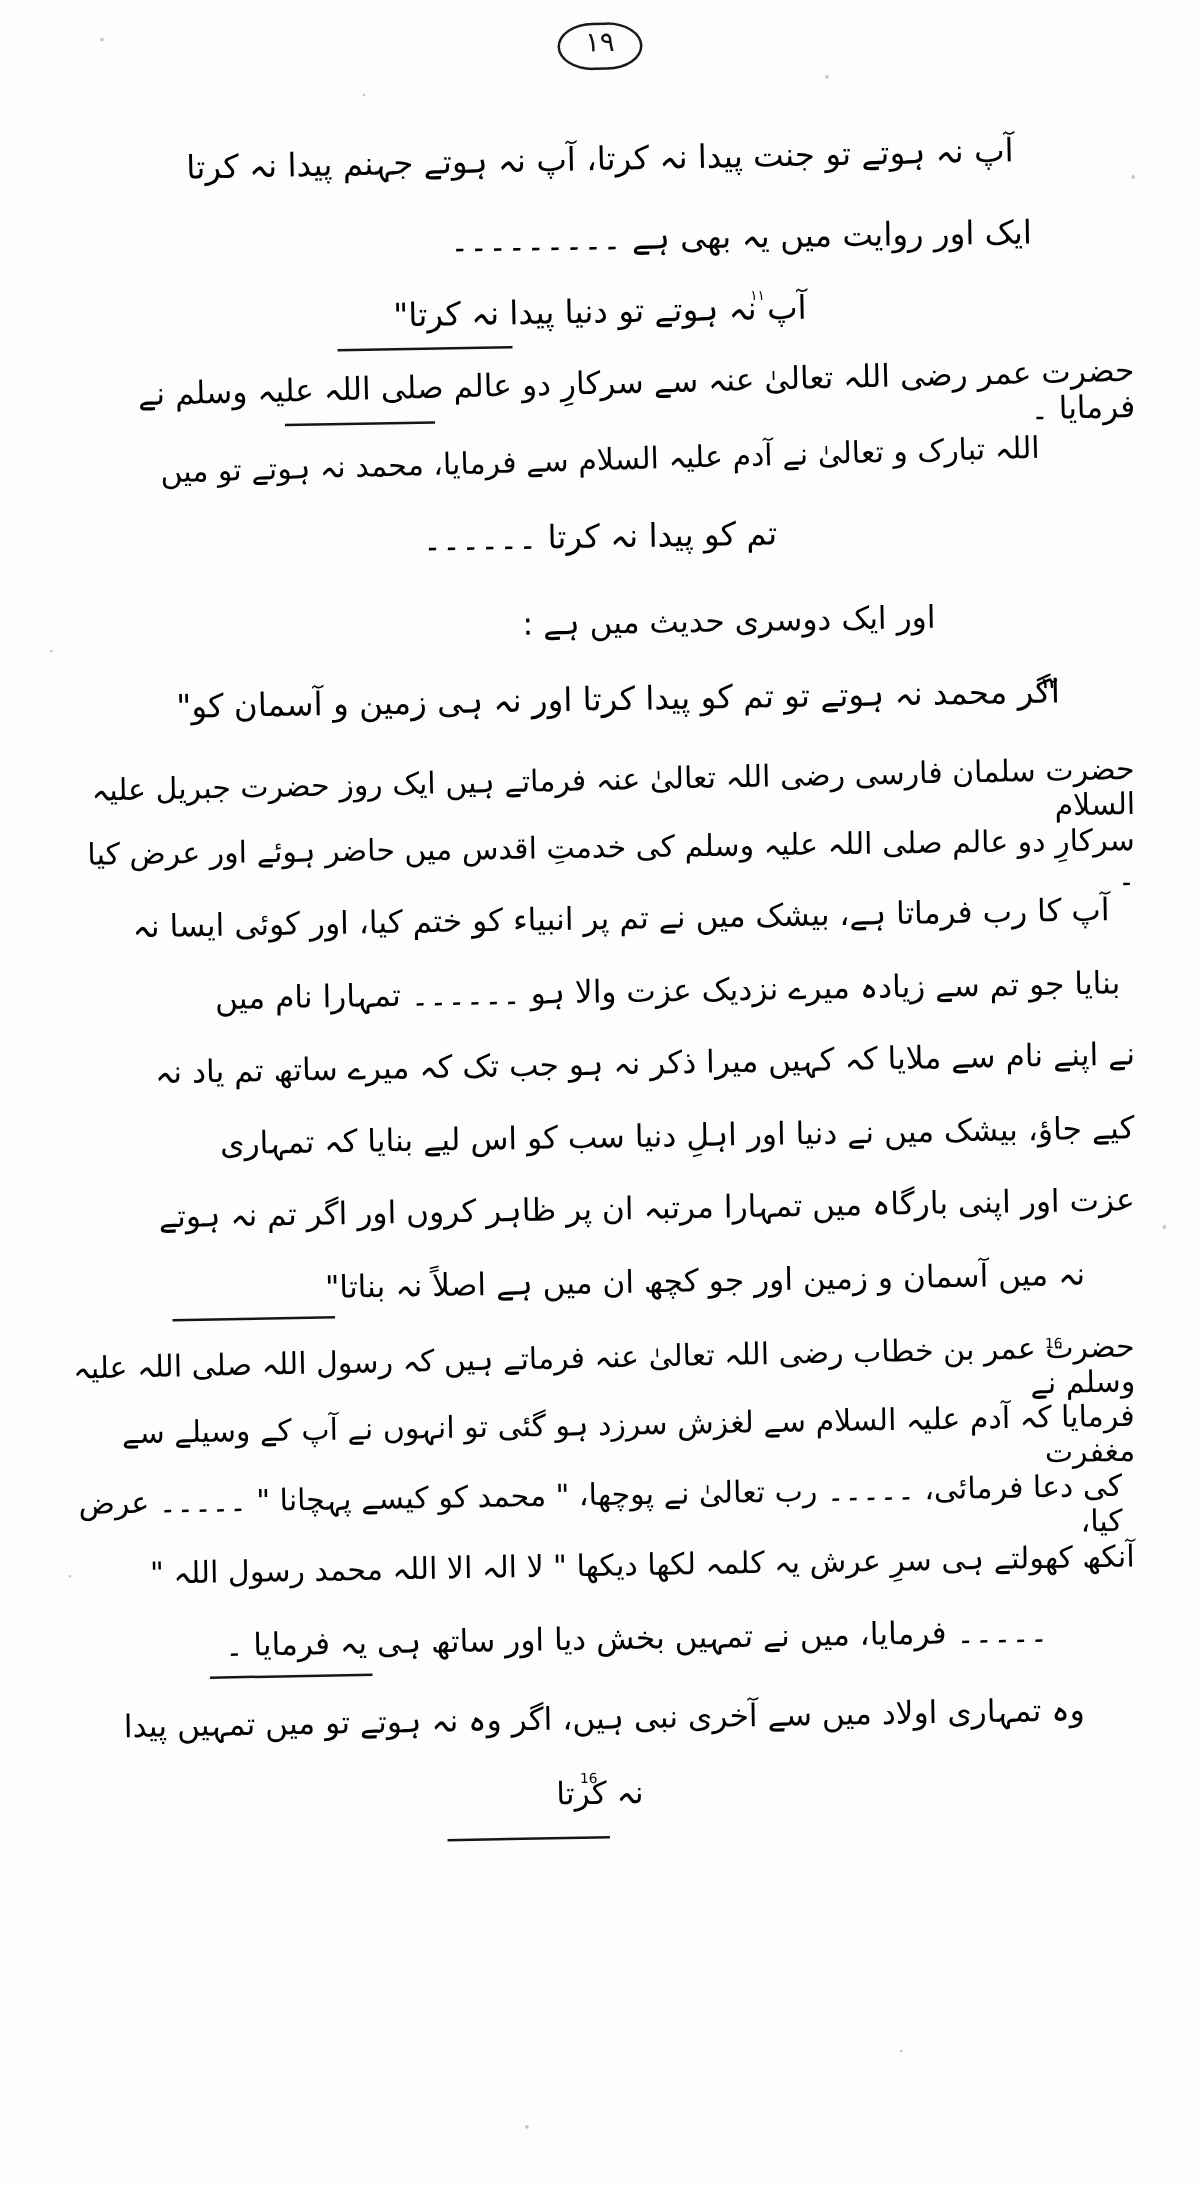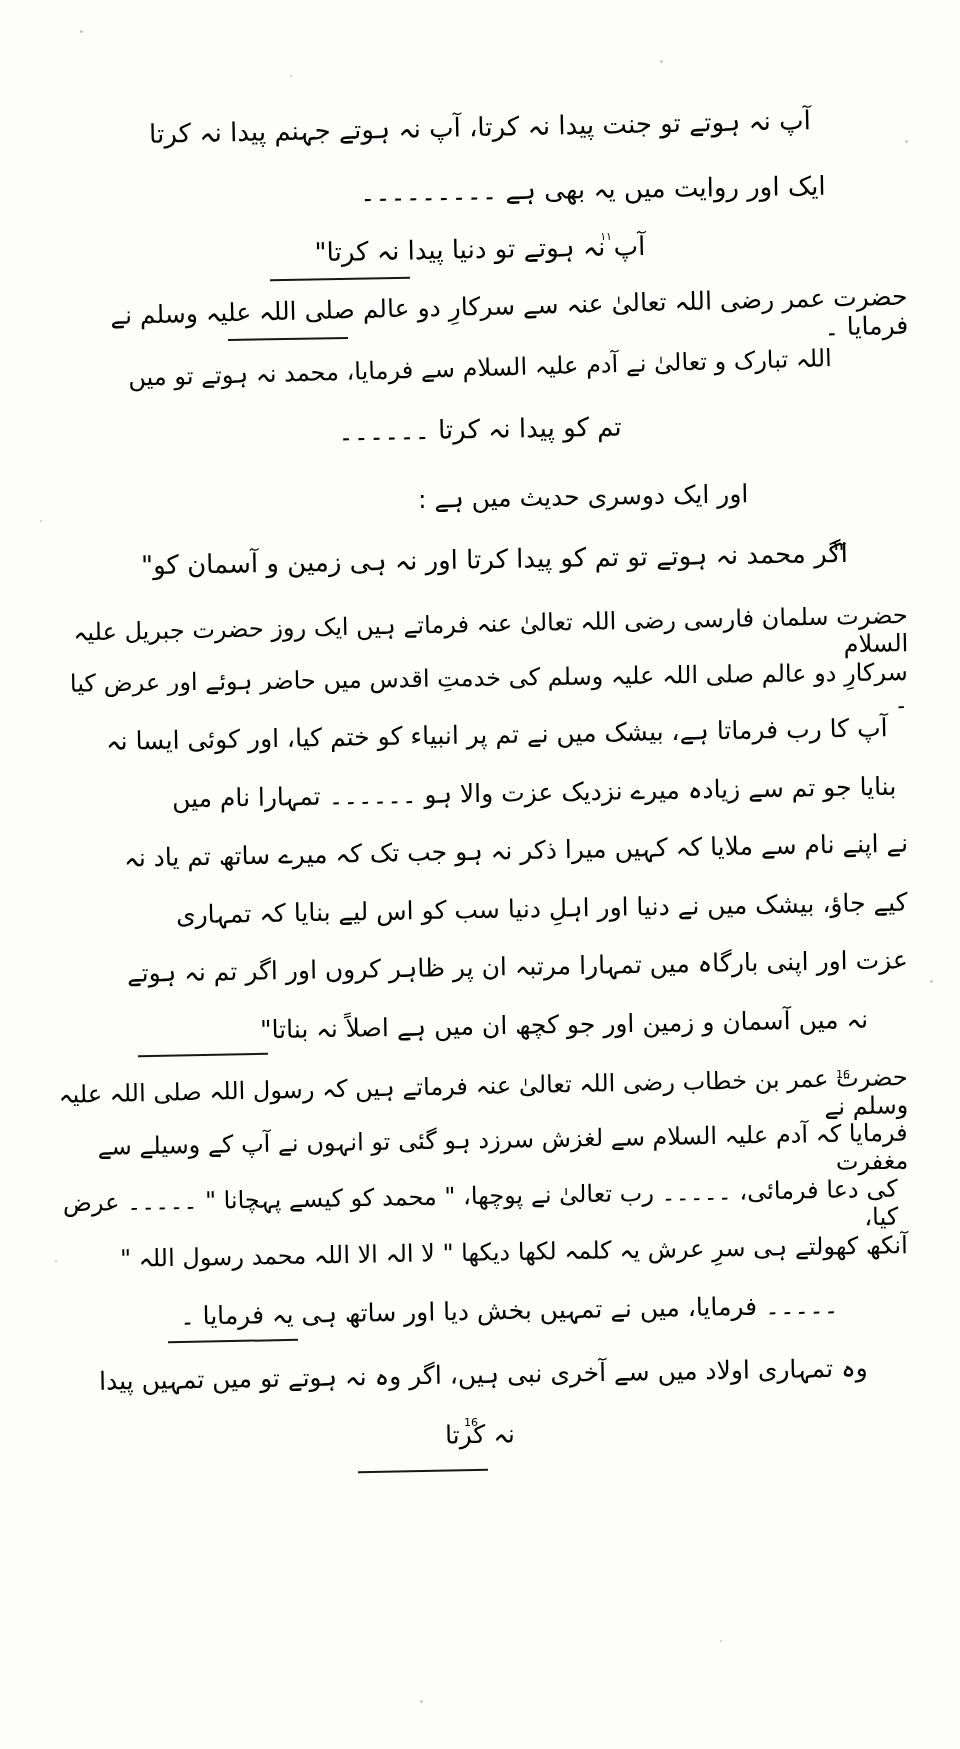--- a/index.html
+++ b/index.html
@@ -75,20 +75,23 @@
   <div class="speck" style="left:80px;  top:30px;  width:3px; height:3px;"></div>
   <div class="speck" style="left:290px; top:75px;  width:2px; height:2px;"></div>
   <div class="speck" style="left:660px; top:60px;  width:3px; height:3px;"></div>
   <div class="speck" style="left:905px; top:140px; width:3px; height:3px;"></div>
   <div class="speck" style="left:40px;  top:520px; width:2px; height:2px;"></div>
   <div class="speck" style="left:930px; top:980px; width:3px; height:3px;"></div>
   <div class="speck" style="left:55px;  top:1260px;width:2px; height:2px;"></div>
   <div class="speck" style="left:420px; top:1700px;width:3px; height:3px;"></div>
   <div class="speck" style="left:720px; top:1640px;width:2px; height:2px;"></div>
 
+  <div class="page-number-wrap">
+    <span class="page-number">۱۹</span>
+  </div>
 
   <div class="body-text">
 
     <div class="l center" style="top:20px;  font-size:26px; transform:rotate(-1.2deg);">آپ نہ ہوتے تو جنت پیدا نہ کرتا، آپ نہ ہوتے جہنم پیدا نہ کرتا</div>
 
     <div class="l" style="top:82px;  right:82px; font-size:26px; transform:rotate(-0.8deg);">ایک اور روایت میں یہ بھی ہے ۔۔۔۔۔۔۔۔۔</div>
 
     <div class="l center" style="top:142px; font-size:26px; transform:rotate(-1.1deg);">آپ نہ ہوتے تو دنیا پیدا نہ کرتا"</div>
     <div class="rule" style="top:186px; right:498px; width:140px; transform:rotate(-1deg);"></div>
 

